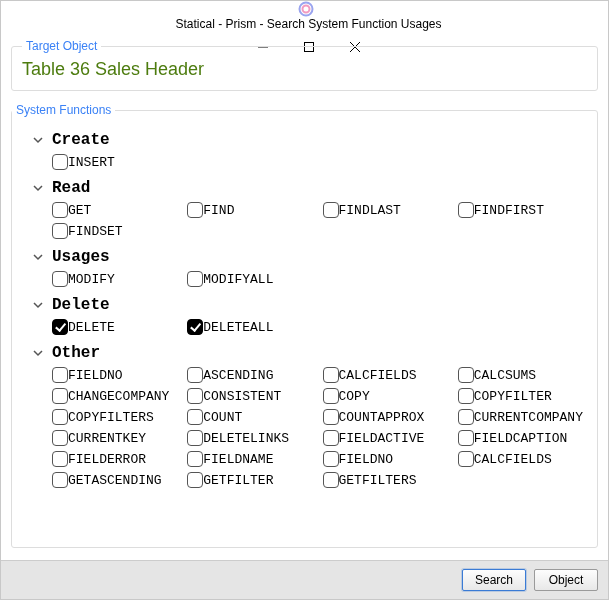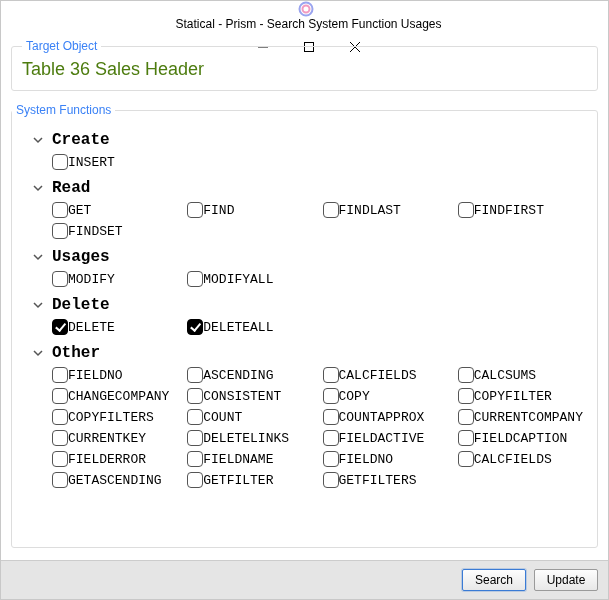--- a/index.html
+++ b/index.html
@@ -406,14 +406,14 @@
             </div>
           </div>
         </div>
     </div>
   </fieldset>
 
 </div>
 
 <div class="footer">
   <button class="btn primary">Search</button>
-  <button class="btn">Update</button>
+  <button class="btn">Object</button>
 </div>
 
 </body></html>

